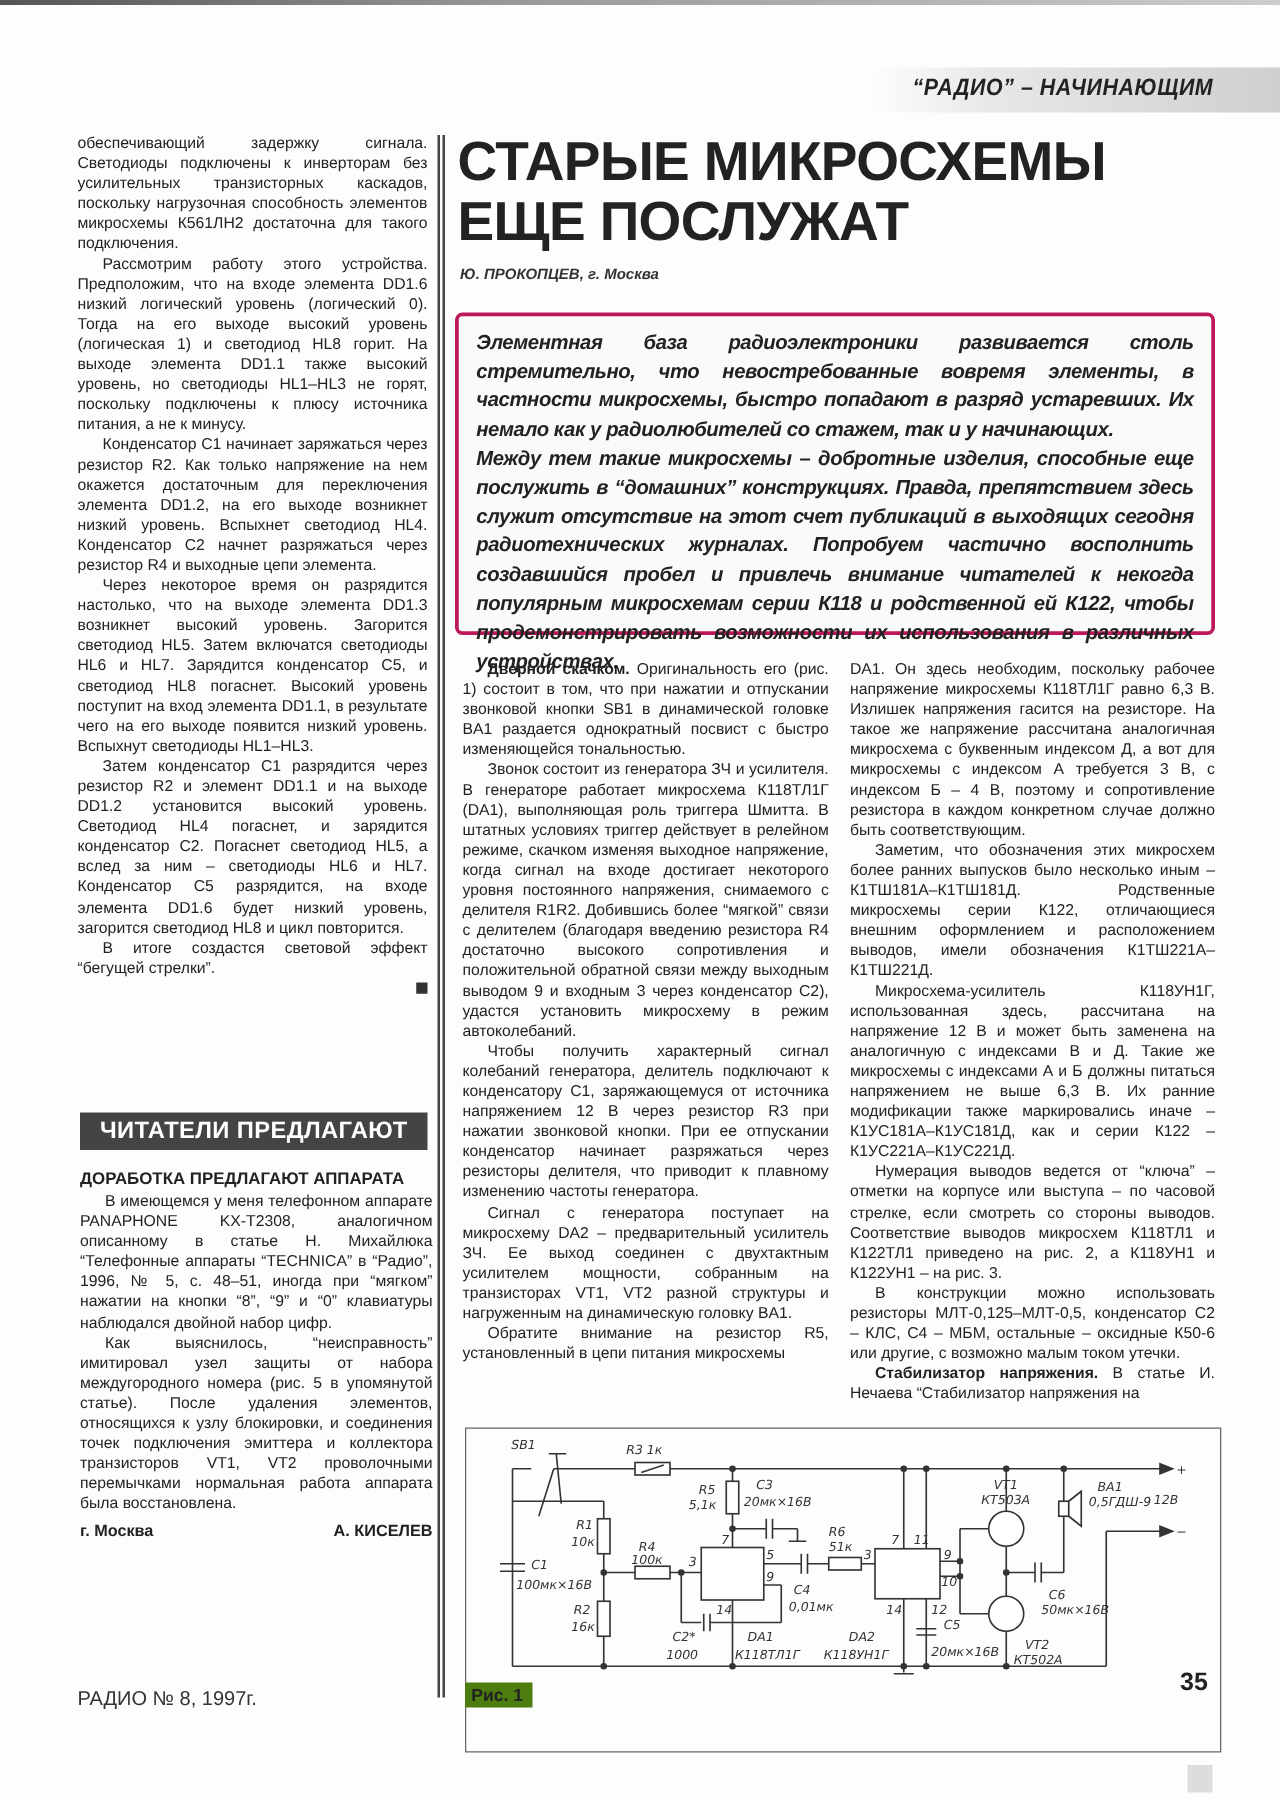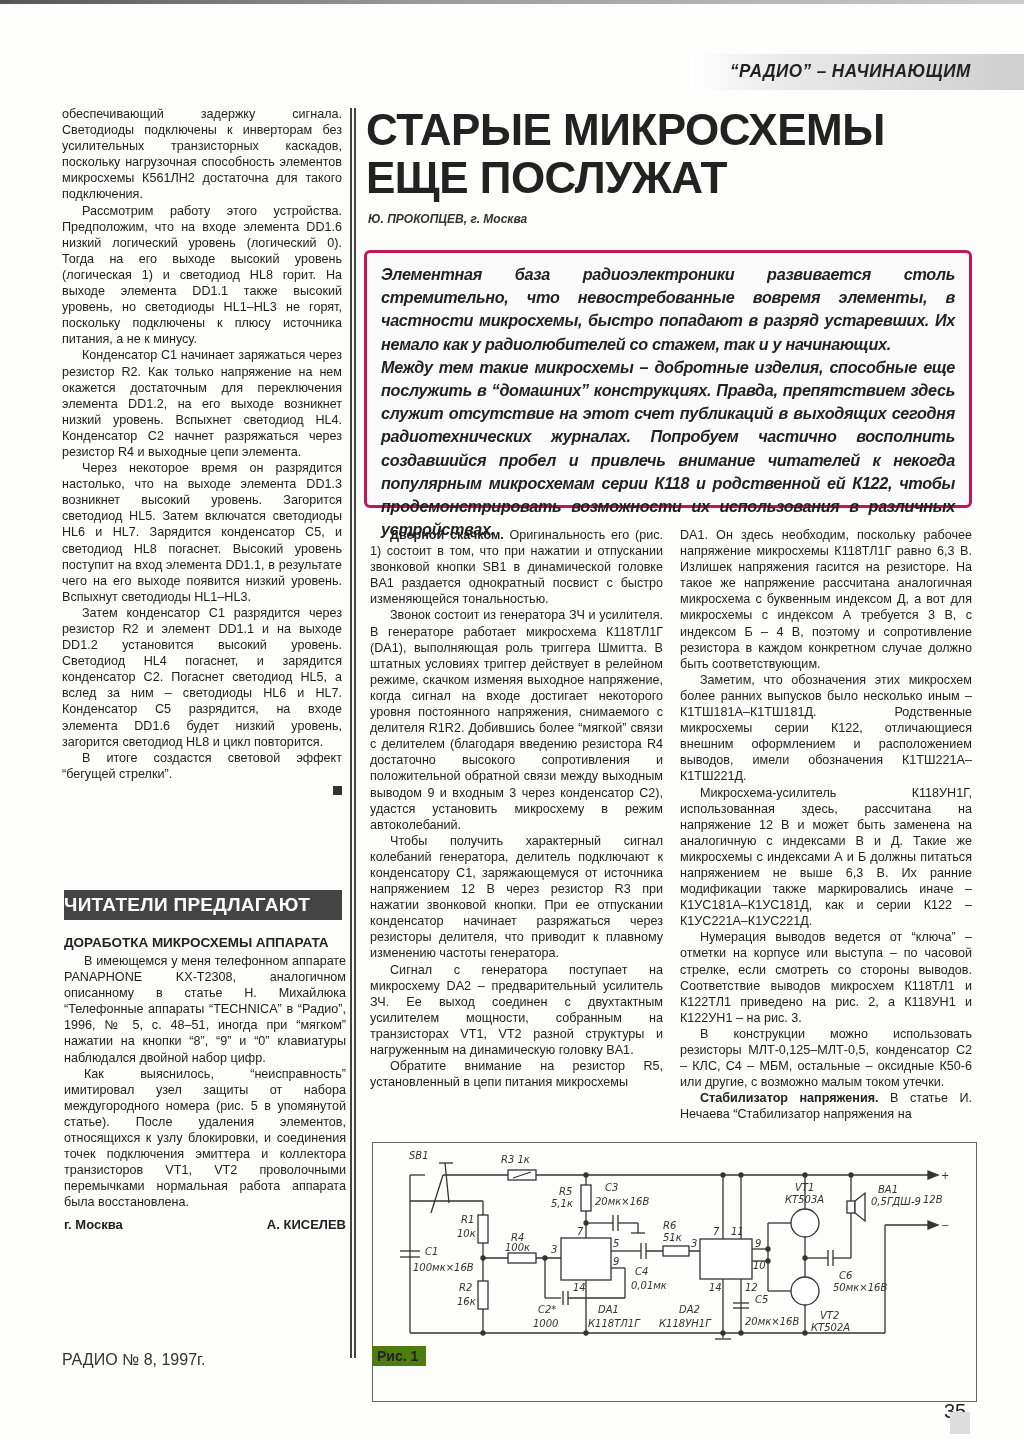--- a/index.html
+++ b/index.html
@@ -12,28 +12,28 @@
 .col p.noind{text-indent:0}
 #colL{left:62px;top:106px;width:280px}
 .vrule{position:absolute;left:350px;top:108px;width:6px;height:1250px;border-left:2px solid #444;border-right:2px solid #444}
 .title{position:absolute;left:366px;top:106px;font-weight:bold;font-size:44px;line-height:48px;color:#222;letter-spacing:-0.5px}
 .author{position:absolute;left:368px;top:212px;font-weight:bold;font-style:italic;font-size:12px;color:#333}
 .lead{position:absolute;left:364px;top:250px;width:608px;height:258px;border:3px solid #be185d;border-radius:6px;padding:10px 14px;background:#fafafa}
 .lead p{font-weight:bold;font-style:italic;font-size:16.2px;line-height:23.2px;color:#222;text-align:justify;letter-spacing:-0.3px}
 #colM{left:370px;top:527px;width:293px}
 #colR{left:680px;top:527px;width:292px}
 .endmark{display:inline-block;width:9px;height:9px;background:#333;float:right;margin-top:4px}
-.rubric{position:absolute;left:64px;top:890px;width:278px;height:30px;background:#444;color:#fff;font-weight:bold;font-size:19px;line-height:30px;text-align:left;letter-spacing:0.3px}
+.rubric{position:absolute;left:64px;top:890px;width:278px;height:30px;background:#444;color:#fff;font-weight:bold;font-size:19px;line-height:30px;text-align:center;letter-spacing:0.3px}
 #colL2{left:64px;top:935px;width:282px}
 .subhead{font-weight:bold;font-size:13.5px;line-height:16px;margin-bottom:2px;text-indent:0 !important}
 .sign{display:flex;justify-content:space-between;font-weight:bold;font-size:13px;margin-top:6px}
 .figure{position:absolute;left:372px;top:1142px;width:605px;height:260px;border:1.5px solid #666}
 .figcap{position:absolute;left:372px;top:1346px;width:54px;height:20px;background:#4d7c0f;font-weight:bold;font-size:14px;line-height:20px;padding-left:5px;color:#222}
 .footer-left{position:absolute;left:62px;top:1351px;font-size:16px;color:#333}
-.footer-page{position:absolute;left:944px;top:1400px;font-size:20px;font-weight:normal;color:#222}
+.footer-page{position:absolute;left:944px;top:1335px;font-size:20px;font-weight:bold;color:#222}
 .footer-tab{position:absolute;left:950px;top:1412px;width:20px;height:22px;background:#ddd}
 .lbl{font-family:"DejaVu Sans",sans-serif;font-style:italic;font-size:10px;fill:#333}
 b.lead-in{font-weight:bold}
 </style>
 </head>
 <body>
 
 <div class="topline"></div>
 <div class="banner">
     <span>“РАДИО” – НАЧИНАЮЩИМ</span>
@@ -47,21 +47,21 @@
   <p>Затем конденсатор С1 разрядится через резистор R2 и элемент DD1.1 и на выходе DD1.2 установится высокий уровень. Светодиод HL4 погаснет, и зарядится конденсатор С2. Погаснет светодиод HL5, а вслед за ним – светодиоды HL6 и HL7. Конденсатор С5 разрядится, на входе элемента DD1.6 будет низкий уровень, загорится светодиод HL8 и цикл повторится.</p>
   <p>В итоге создастся световой эффект “бегущей стрелки”.</p>
   <div style="height:14px">
       <span class="endmark"></span>
     </div>
 </div>
 
 <div class="rubric">ЧИТАТЕЛИ ПРЕДЛАГАЮТ</div>
 
 <div class="col" id="colL2">
-  <p class="subhead">ДОРАБОТКА МИКРОСХЕМЫ АППАРАТА</p>
+  <p class="subhead">ДОРАБОТКА ПРЕДЛАГАЮТ АППАРАТА</p>
   <p>В имеющемся у меня телефонном аппарате PANAPHONE KX-T2308, аналогичном описанному в статье Н. Михайлюка “Телефонные аппараты “TECHNICA” в “Радио”, 1996, № 5, с. 48–51, иногда при “мягком” нажатии на кнопки “8”, “9” и “0” клавиатуры наблюдался двойной набор цифр.</p>
   <p>Как выяснилось, “неисправность” имитировал узел защиты от набора междугородного номера (рис. 5 в упомянутой статье). После удаления элементов, относящихся к узлу блокировки, и соединения точек подключения эмиттера и коллектора транзисторов VT1, VT2 проволочными перемычками нормальная работа аппарата была восстановлена.</p>
   <div class="sign">
     <span>г. Москва</span>
     <span>А. КИСЕЛЕВ</span>
   </div>
 </div>
 
 <div class="vrule"></div>
 

